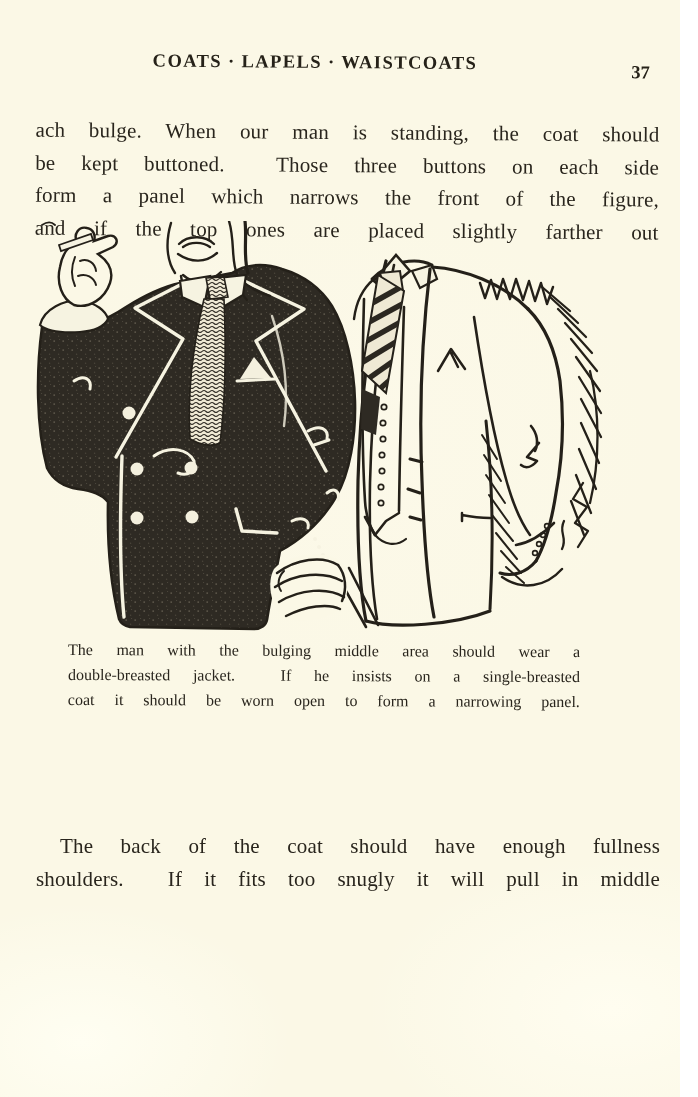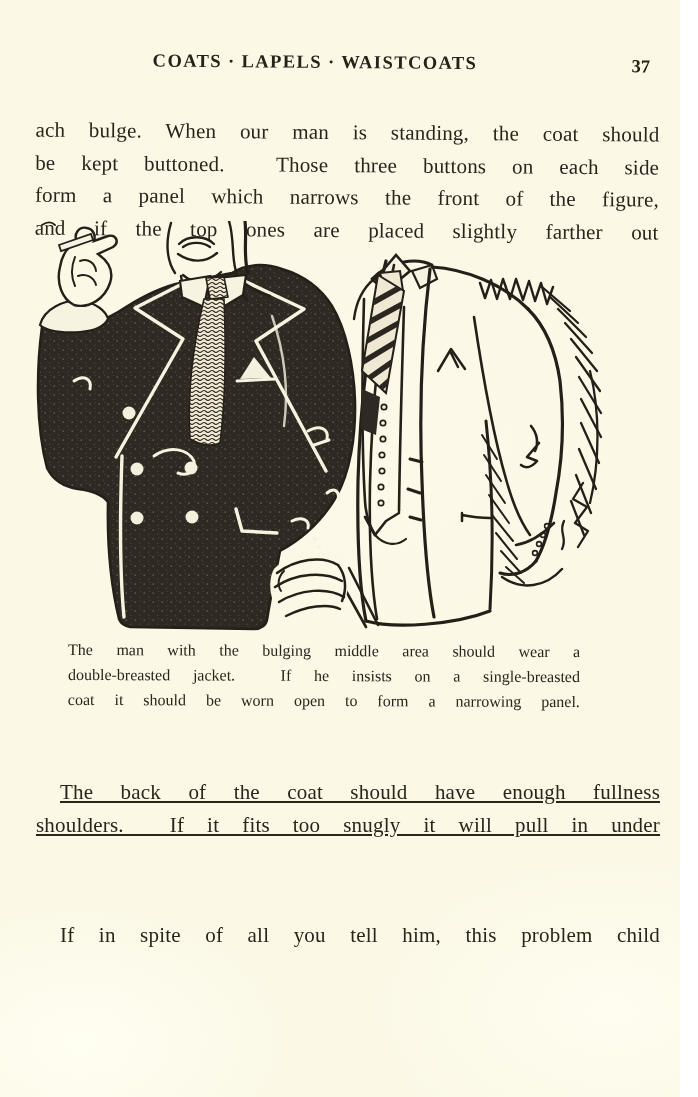--- a/index.html
+++ b/index.html
@@ -11,28 +11,28 @@
       radial-gradient(ellipse 300px 200px at 12% 95%, #fffef2 0%, rgba(255,254,242,0) 70%),
       radial-gradient(ellipse 350px 220px at 90% 92%, #fffdf0 0%, rgba(255,253,240,0) 70%),
       radial-gradient(ellipse 400px 300px at 50% 40%, #fcf9e9 0%, rgba(252,249,233,0) 80%);
     overflow:hidden;
     font-family:"Liberation Serif","DejaVu Serif",serif;
     color:#29251d;
   }
   .top-block{position:absolute;left:36px;width:624px;top:0;transform:rotate(0.45deg);transform-origin:40px 60px;}
   .header{position:relative;top:50px;height:28px;text-align:center;padding-right:66px;
           font-size:18.5px;letter-spacing:1.4px;font-weight:bold;color:#262219;}
-  .pageno{position:absolute;right:10px;top:2px;letter-spacing:0;}
+  .pageno{position:absolute;right:10px;top:8px;letter-spacing:0;}
   .para{position:absolute;left:36px;width:624px;font-size:21px;line-height:32.5px;letter-spacing:0.2px;}
   .bl{text-align:justify;text-align-last:justify;white-space:pre-wrap;}
   .bl.short{text-align-last:left;}
   .bl.indent{text-indent:24px;}
   .p1{position:relative;top:86px;left:0;width:624px;}
   .p2{top:734px;}
-  .p3{top:776px;text-decoration:underline;}
+  .p3{top:830px;}
   .p4{top:919px;}
   .figure{position:absolute;left:34px;top:221px;width:590px;height:410px;margin:0;}
   .caption{position:absolute;left:68px;top:638px;width:512px;
            font-size:16px;line-height:25px;transform:rotate(0.25deg);}
   .cl{text-align:justify;text-align-last:justify;white-space:pre-wrap;}
   svg .ink{stroke:#242019;fill:none;stroke-linecap:round;stroke-linejoin:round;}
   svg .cream{stroke:#f6f3e1;fill:none;stroke-linecap:round;stroke-linejoin:round;}
 </style>
 </head>
 <body>
@@ -233,20 +233,19 @@
 
   <div class="caption">
     <div class="cl">The man with the bulging middle area should wear a</div>
     <div class="cl">double-breasted jacket.  If he insists on a single-breasted</div>
     <div class="cl">coat it should be worn open to form a narrowing panel.</div>
   </div>
 
 
   <div class="para p3">
     <div class="bl indent">The back of the coat should have enough fullness</div>
-    <div class="bl">shoulders.  If it fits too snugly it will pull in under</div>
+    <div class="bl">shoulders.  If it fits too snugly it will pull in middle</div>
   </div>
 
   <div class="para p4">
-    <div class="bl indent">If in spite of all you tell him, this problem child</div>
   </div>
 
 </div>
 
 </body></html>

